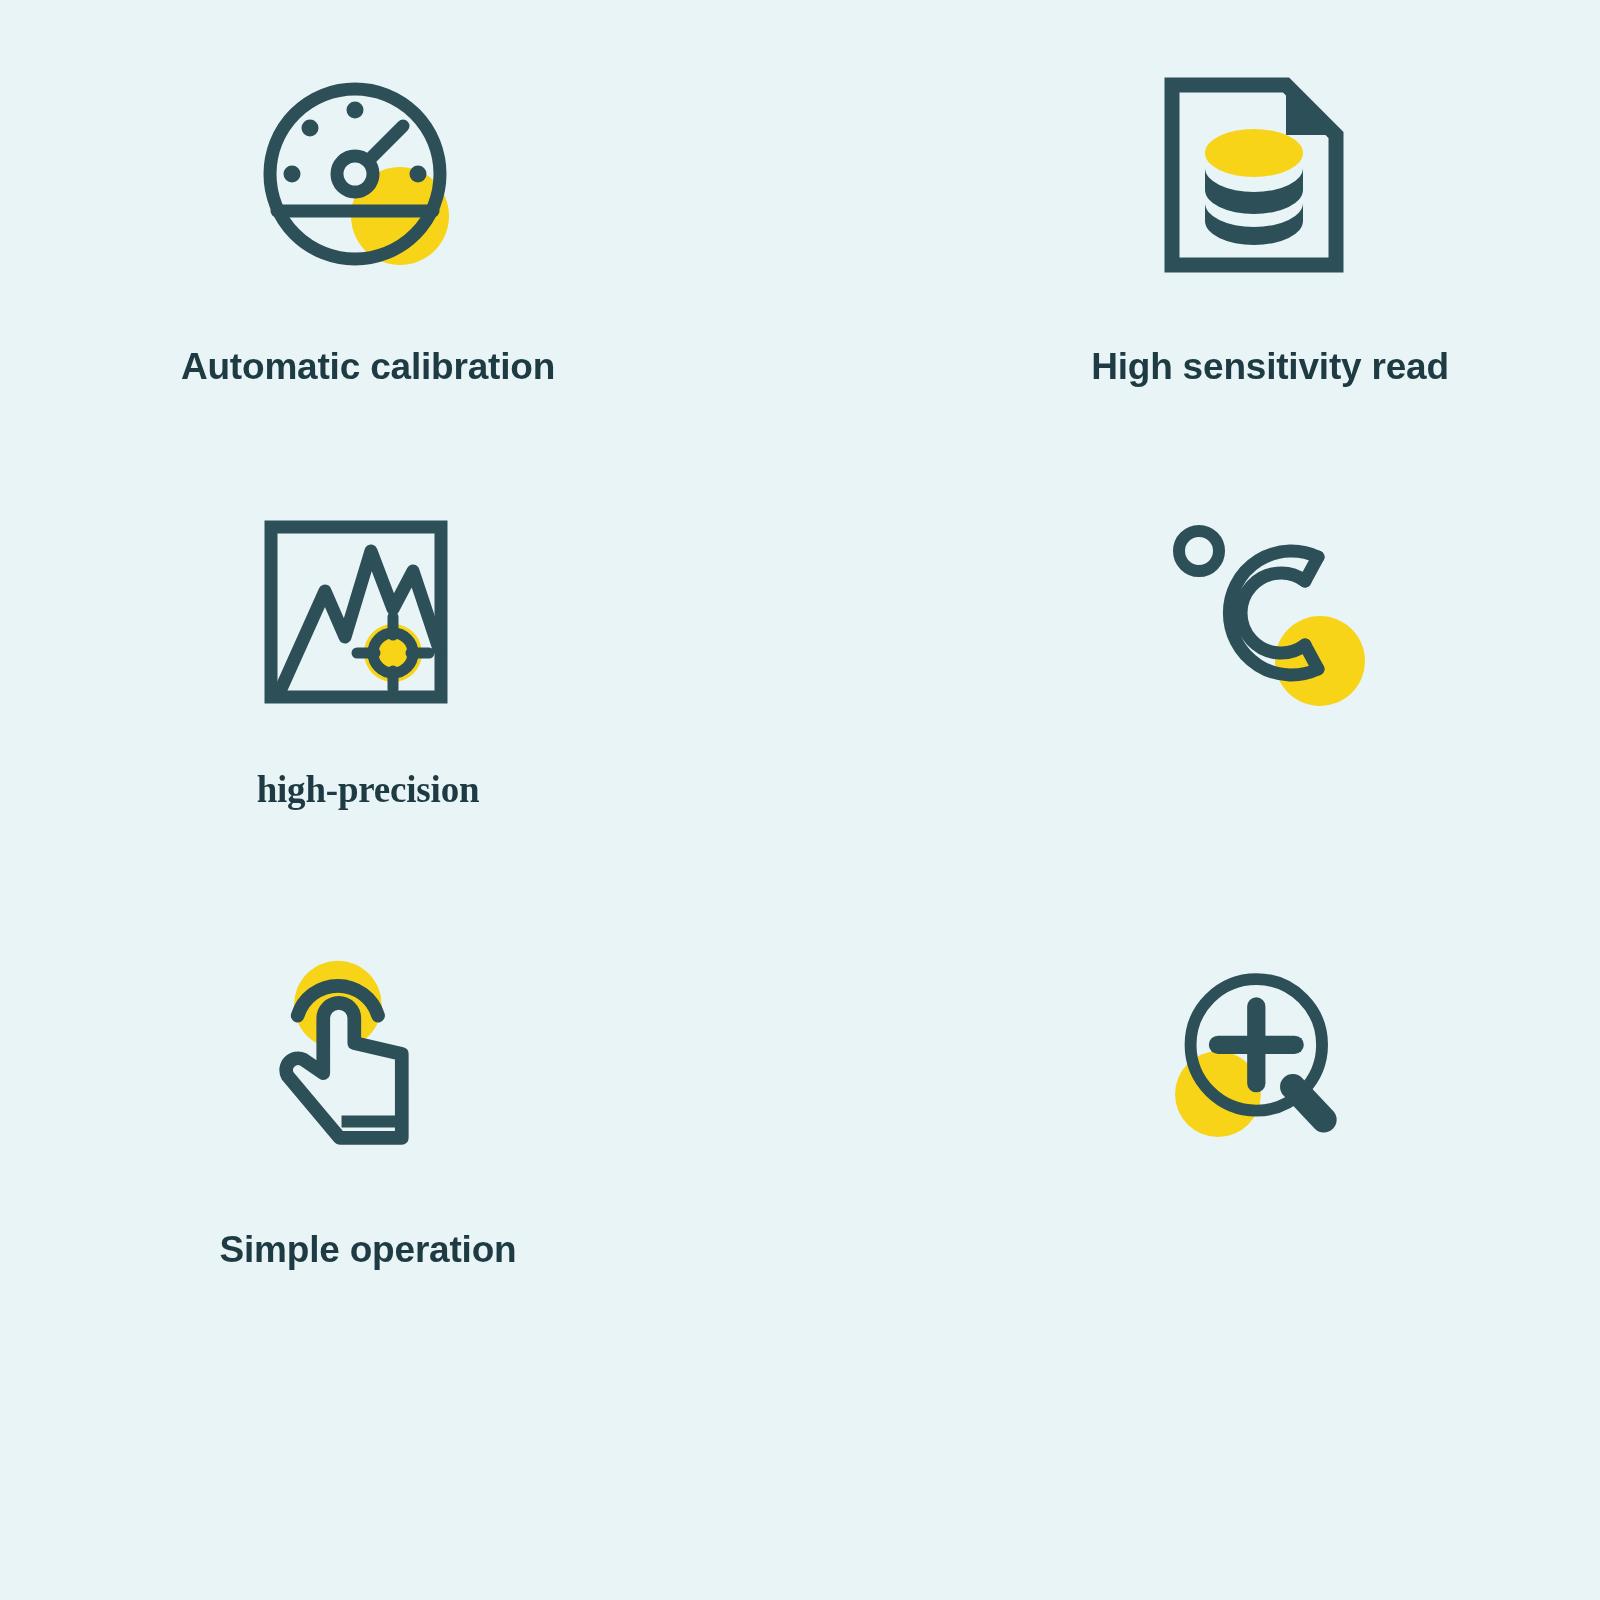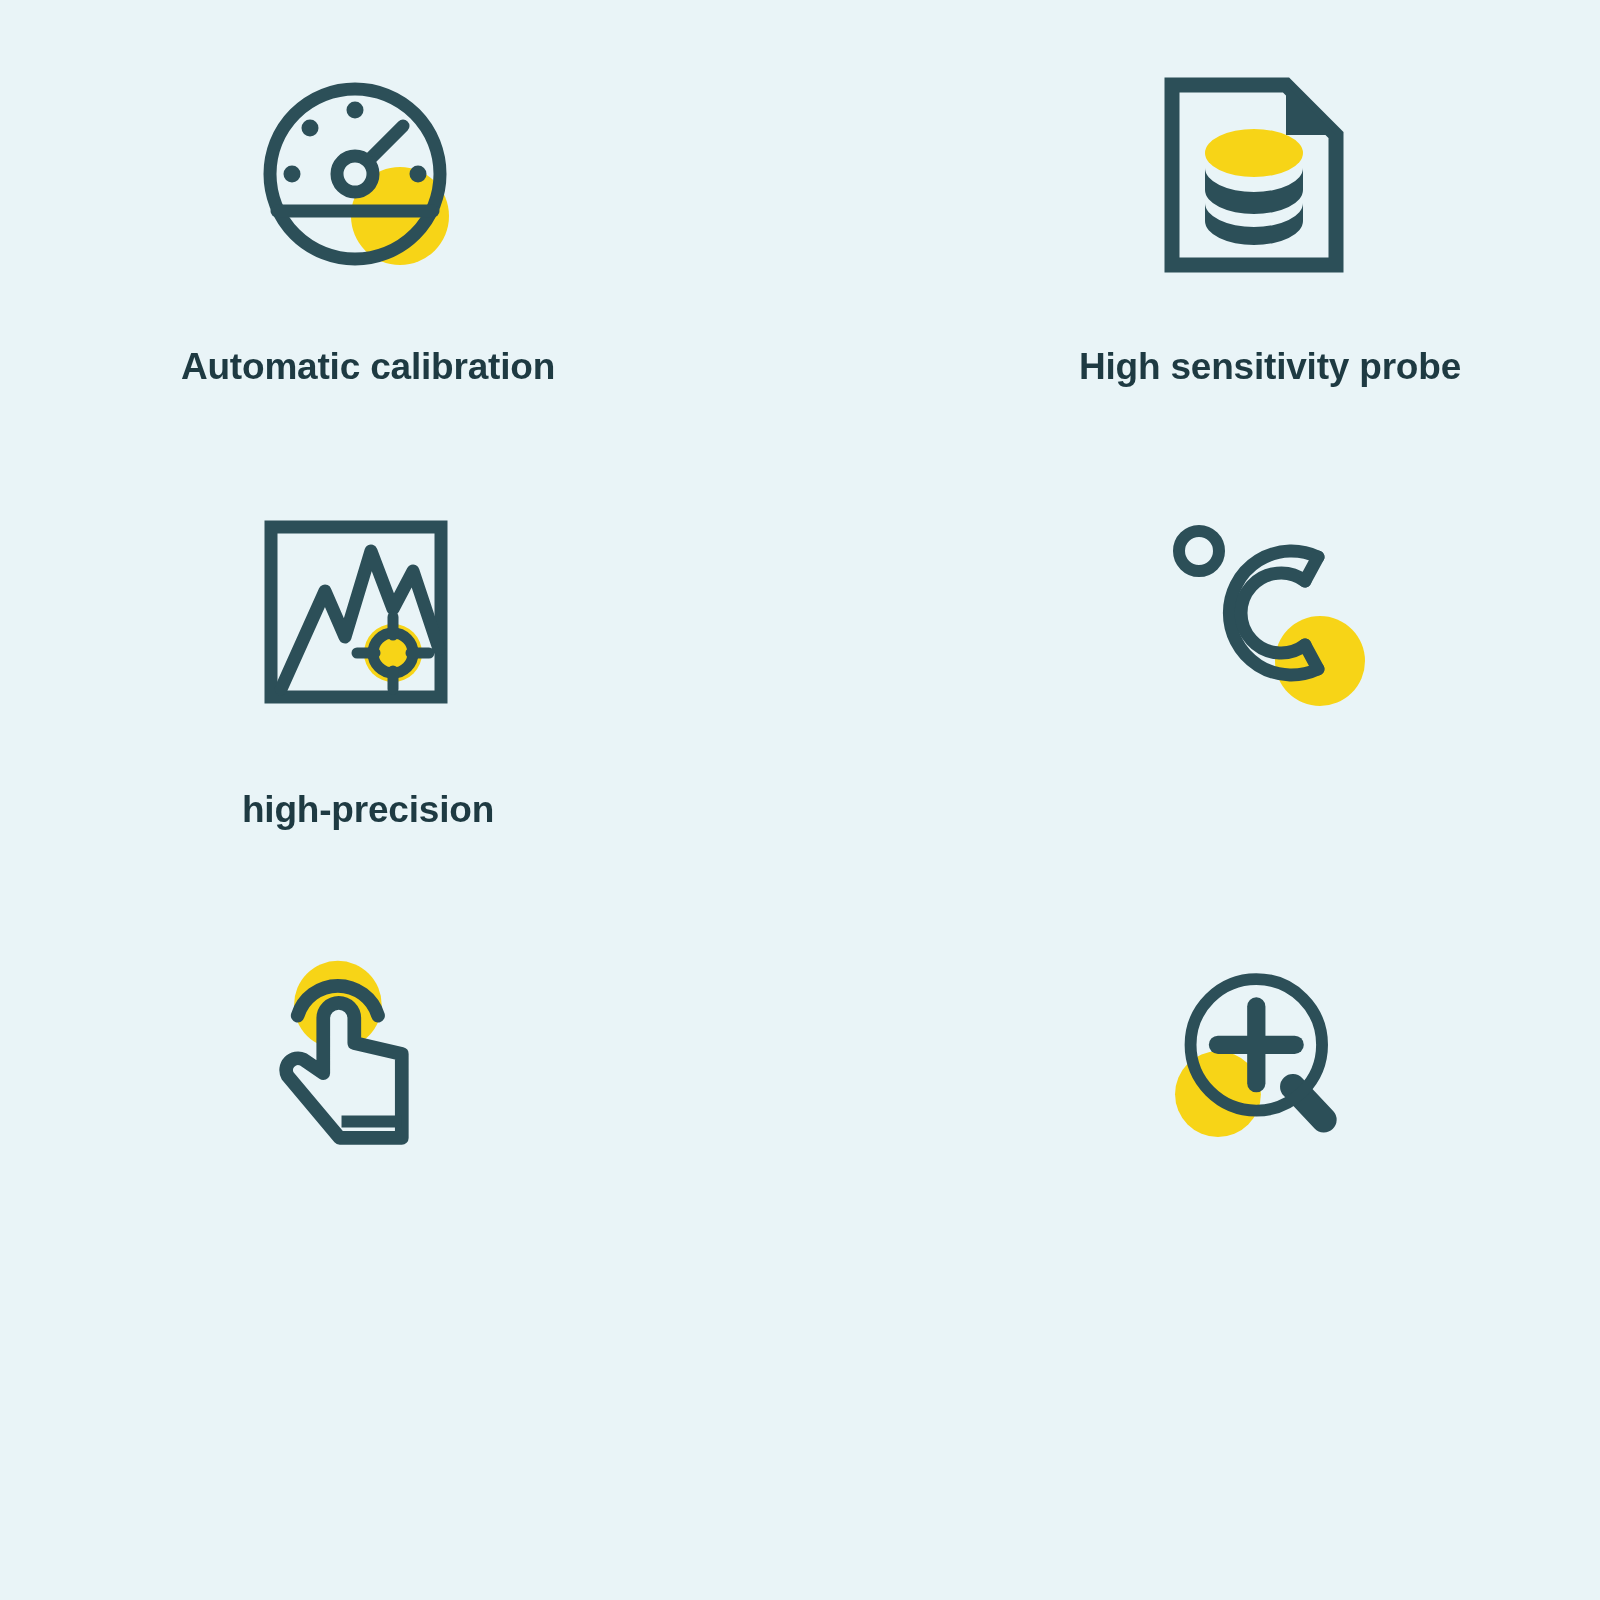--- a/index.html
+++ b/index.html
@@ -60,21 +60,21 @@
     font-weight: bold;
     font-size: 37px;
     letter-spacing: -0.2px;
     white-space: nowrap;
     line-height: 1;
     text-align: center;
   }
 
   
   .r1 .feature-label { margin-top: 50px; }
-  .r2 .feature-label { margin-top: 52px; }
+  .r2 .feature-label { margin-top: 32px; font-family: Liberation Serif, serif; }
   .r3 .feature-label { margin-top: 62px; }
 
   
   .cell-calibration { transform: translateX(-32px); }
   .cell-probe       { transform: translateX(70px); }
   .cell-precision   { transform: translateX(-32px); }
   .cell-warming     { transform: translateX(70px); }
   .cell-simple      { transform: translateX(-32px); }
   .cell-characters  { transform: translateX(70px); }
 </style>
@@ -114,21 +114,21 @@
 
         <path d="M 131 17 L 181 67 L 131 67 Z" fill="#2c4f58"></path>
 
         <ellipse cx="99" cy="85" rx="49" ry="24" fill="#f7d417"></ellipse>
 
         <path d="M 50 100 A 49 24 0 0 0 148 100 L 148 122 A 49 24 0 0 1 50 122 Z" fill="#2c4f58"></path>
 
         <path d="M 50 135 A 49 24 0 0 0 148 135 L 148 153 A 49 24 0 0 1 50 153 Z" fill="#2c4f58"></path>
       </svg>
     </div>
-    <div class="feature-label">High sensitivity probe</div>
+    <div class="feature-label">High sensitivity read</div>
   </div>
 
   <div class="feature-cell r2 cell-precision">
     <div class="icon-box">
       <svg viewBox="0 0 230 230" xmlns="http://www.w3.org/2000/svg">
 
         <rect x="18" y="18" width="170" height="170" fill="none" stroke="#2c4f58" stroke-width="13"></rect>
 
         <polyline points="28,180 72,82 92,128 118,42 140,100 160,62 186,140" fill="none" stroke="#2c4f58" stroke-width="13" stroke-linejoin="round" stroke-linecap="round"></polyline>
 
@@ -177,20 +177,21 @@
                  L 84 196
                  L 152 196
                  L 152 104
                  L 100 92
                  L 100 65
                  A 17 17 0 0 0 66 65 Z" fill="#e9f4f7" stroke="#2c4f58" stroke-width="15" stroke-linejoin="round" stroke-linecap="round"></path>
 
         <line x1="86" y1="178" x2="152" y2="178" stroke="#2c4f58" stroke-width="13"></line>
       </svg>
     </div>
+    <div class="feature-label">Simple operation</div>
   </div>
 
   <div class="feature-cell r3 cell-characters">
     <div class="icon-box small">
       <svg viewBox="0 0 230 230" xmlns="http://www.w3.org/2000/svg">
 
         <circle cx="58" cy="148" r="47" fill="#f7d417"></circle>
 
         <line x1="140" y1="140" x2="174" y2="176" stroke="#2c4f58" stroke-width="28" stroke-linecap="round"></line>
 

